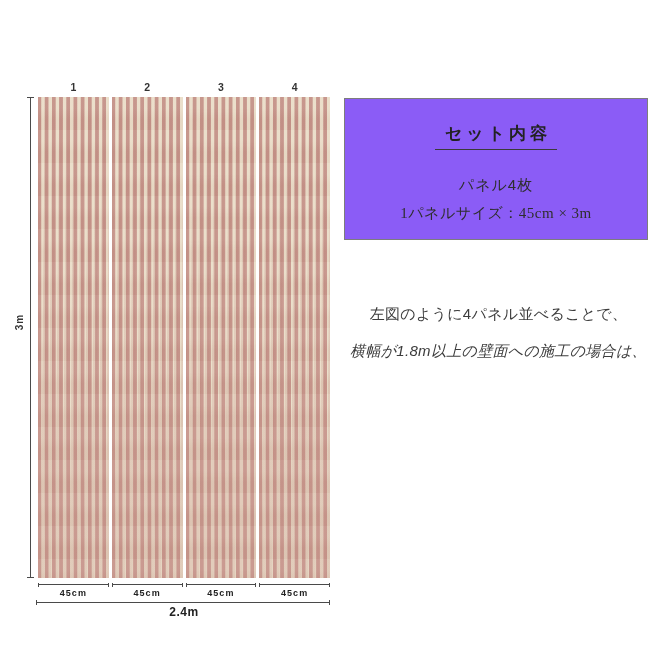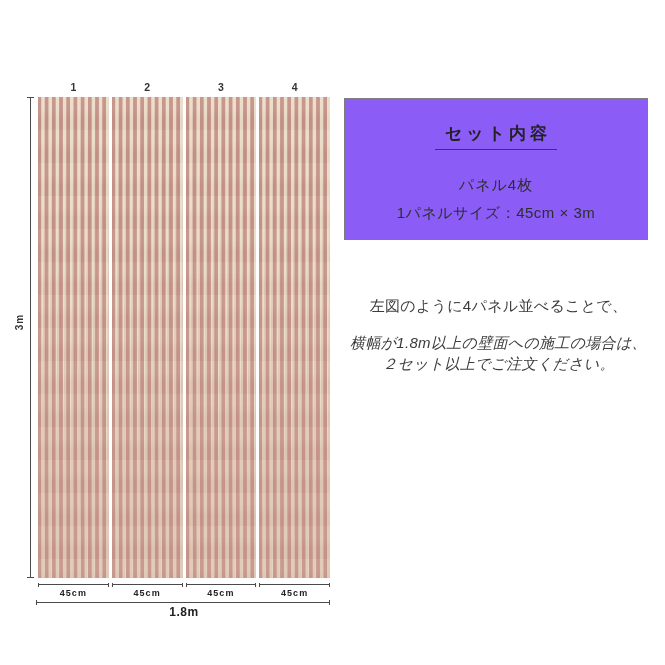--- a/index.html
+++ b/index.html
@@ -66,26 +66,26 @@
   .info-box{
     position:absolute;left:344px;top:98px;width:304px;height:142px;
     border:1px solid #7d7d7d;background:#8b5cf6;box-sizing:border-box;
     display:flex;flex-direction:column;align-items:center;
   }
   .box-title{
     margin-top:23px;font-size:17px;letter-spacing:4px;color:#222;
     border-bottom:1px solid #3a3a3a;padding:0 6px 4px 10px;font-weight:600;
   }
   .box-line1{margin-top:26px;font-size:15px;letter-spacing:1px;color:#2e2e2e;text-align:right;}
-  .box-line2{margin-top:9px;font-size:15px;letter-spacing:0.5px;color:#2e2e2e;}
+  .box-line2{margin-top:9px;font-size:15px;letter-spacing:0.5px;color:#2e2e2e;font-family:Liberation Serif, serif;}
   .desc{
     position:absolute;left:332px;top:295px;width:333px;
     text-align:center;font-size:15px;line-height:21px;color:#3c3c3c;letter-spacing:0.3px;
   }
-  .desc p{margin:0;}
+  .desc p{margin:8px;}
   .desc .p2{margin-top:16px;font-style:italic;}
   .desc .p3{margin-top:22px;}
 </style>
 </head>
 <body>
 
 <div class="canvas">
 
   <div class="panel-numbers">
     <div class="pnum">1</div>
@@ -105,26 +105,26 @@
   </div>
 
   <div class="w-dims">
     <div class="wdim">45cm</div>
     <div class="wdim">45cm</div>
     <div class="wdim">45cm</div>
     <div class="wdim">45cm</div>
   </div>
 
   <div class="total-line"></div>
-  <div class="total-label">1.8m</div>
+  <div class="total-label">2.4m</div>
 
   <div class="info-box">
     <div class="box-title">セット内容</div>
     <div class="box-line1">パネル4枚</div>
     <div class="box-line2">1パネルサイズ：45cm × 3m</div>
   </div>
 
   <div class="desc">
     <p class="p1"><span>左図のように4パネル並べることで、</span><br></p>
-    <p class="p2"><span>横幅が1.8m以上の壁面への施工の場合は、</span><br><span>２セット以上でご注文ください。</span></p>
+    <p class="p2"><span>横幅が1.8m以上の壁面への施工の場合は、</span><br></p>
   </div>
 
 </div>
 
 </body></html>

